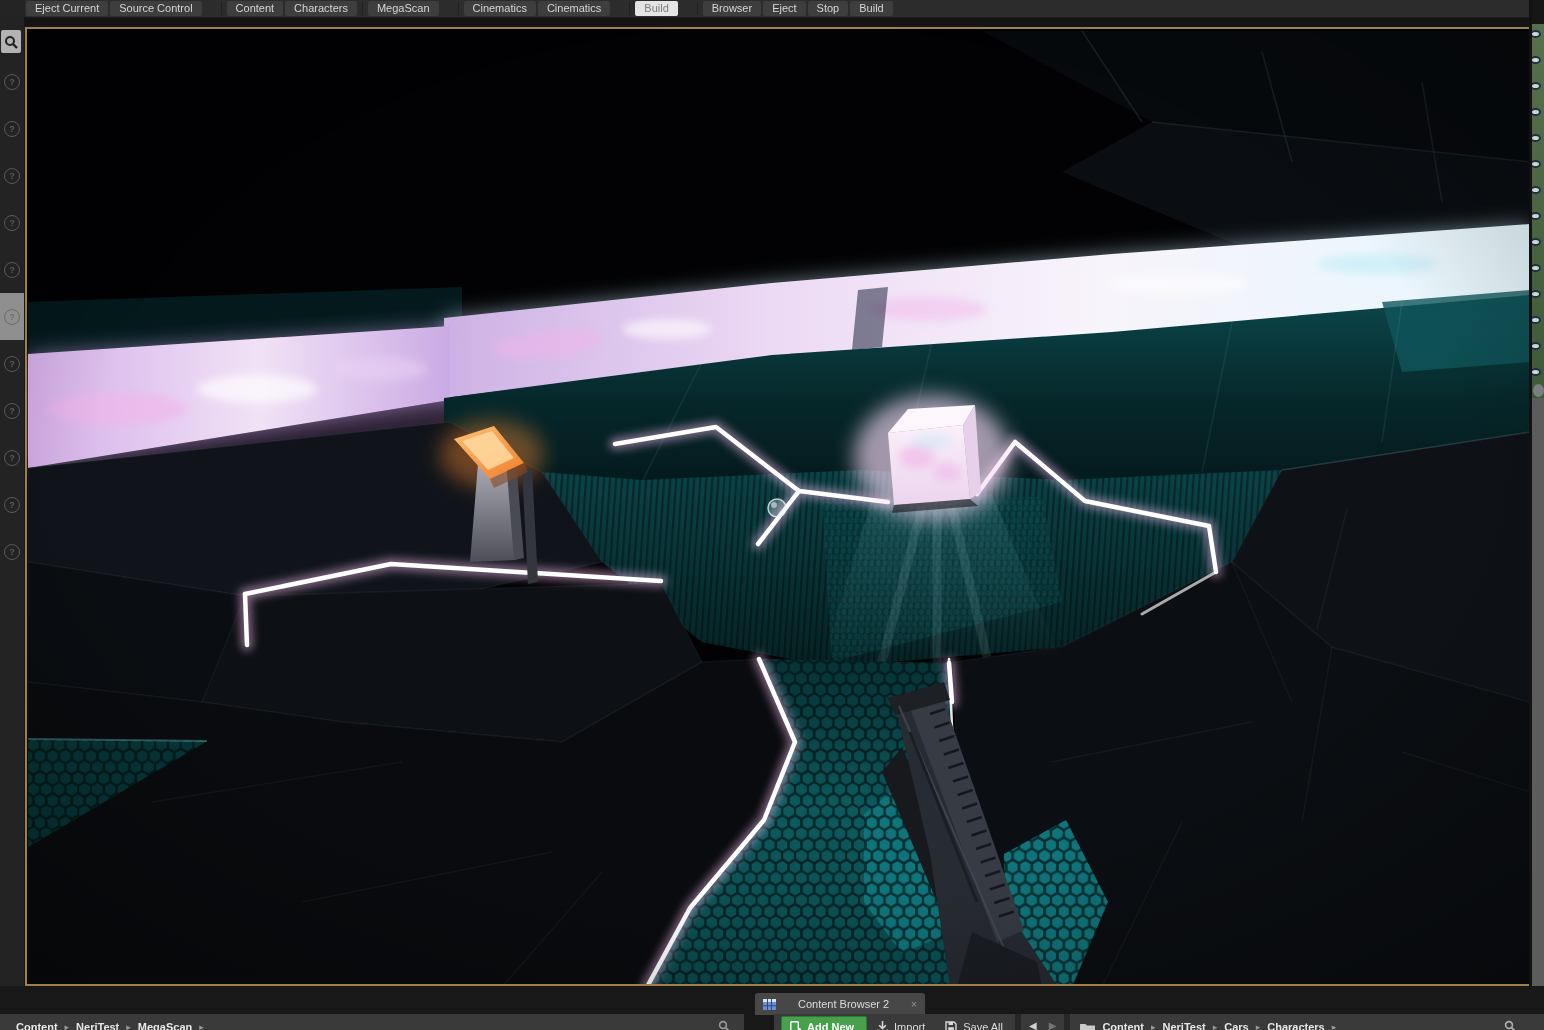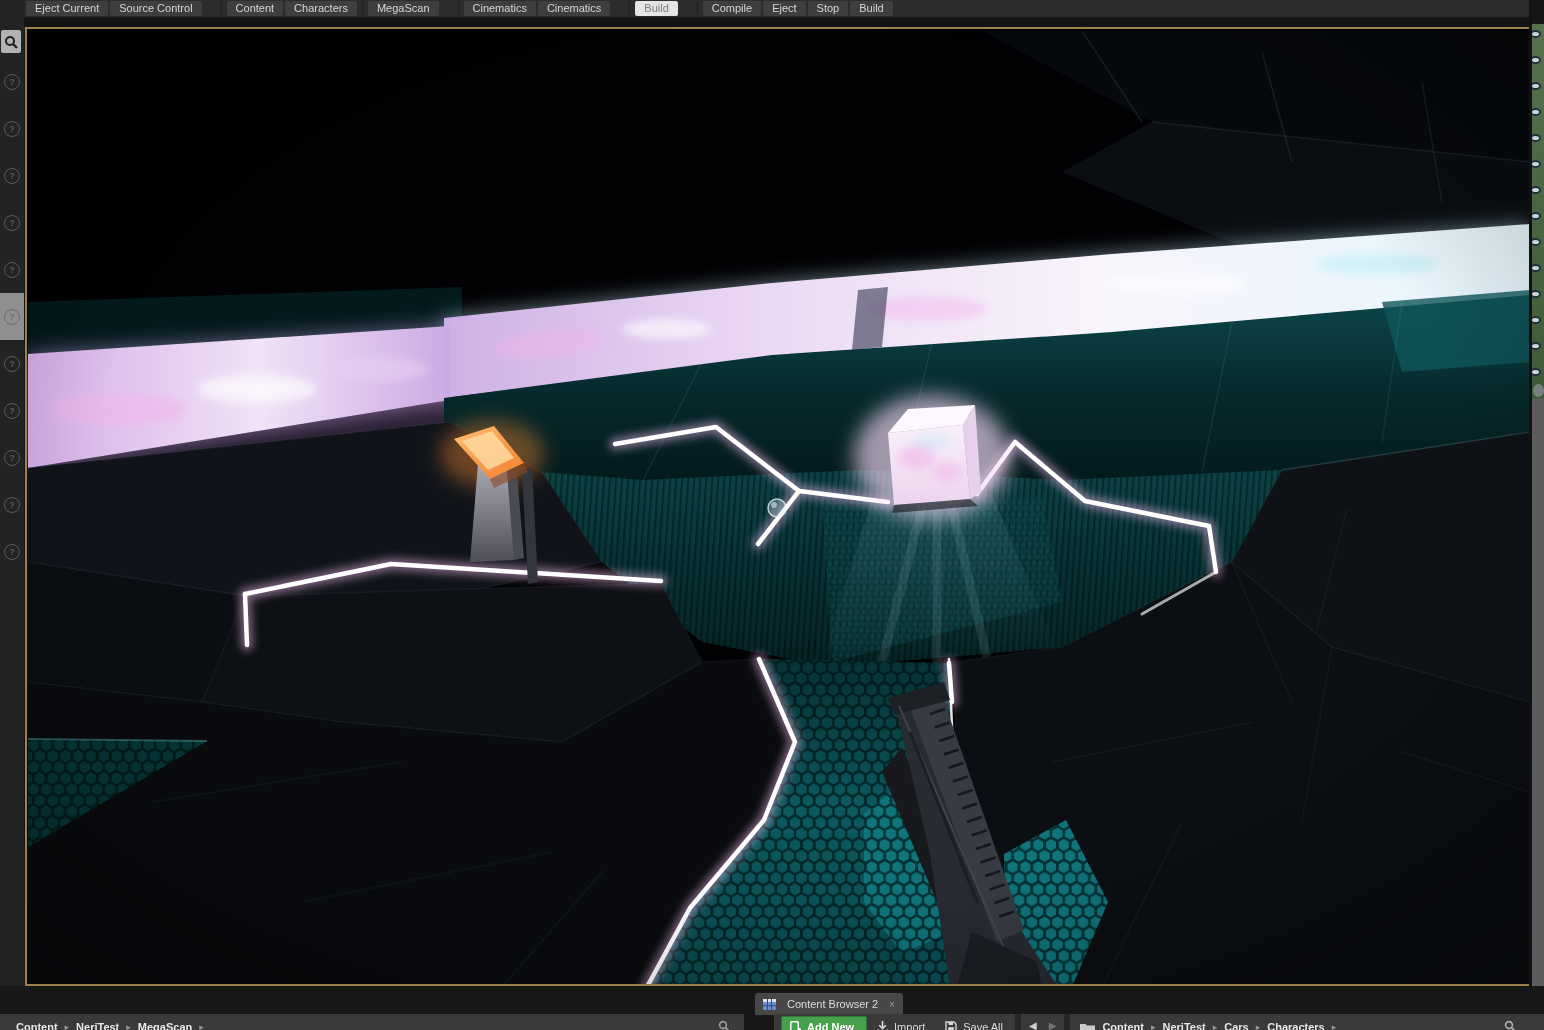--- a/index.html
+++ b/index.html
@@ -34,21 +34,21 @@
   .rs-green{position:absolute;left:0;top:24px;width:12px;height:374px;overflow:hidden;
             background:linear-gradient(#57714d,#3e5937);display:flex;flex-direction:column;align-items:flex-start;
             padding-top:6px;box-sizing:border-box;}
   .eye{width:11px;height:8px;margin:0 0 18px -2px;background:#cdd5da;border:2px solid #203040;
        border-radius:50%;box-sizing:border-box;flex:none;}
   .rs-ball{position:absolute;left:1px;top:384px;width:11px;height:13px;background:#7a7f84;border-radius:50%;}
   .rs-seam{position:absolute;left:-3px;top:0;width:3px;height:1030px;background:#121212;}
   
   .bottom-bg{position:absolute;left:0;top:986px;width:1544px;height:44px;background:#181818;}
   .cb-tab{position:absolute;left:755px;top:993px;height:22px;background:#474747;border-radius:3px 3px 0 0;
-          display:flex;align-items:center;padding:0 8px;font-size:11px;color:#dcdcdc;gap:11px;}
+          display:flex;align-items:center;padding:0 8px;font-size:11px;color:#dcdcdc;gap:22px;}
   .cb-tab .close{color:#969696;font-size:10px;}
   .bottom-row{position:absolute;top:1014px;height:16px;overflow:hidden;background:#3a3a3a;
               display:flex;align-items:flex-start;font-size:11px;color:#e8e8e8;}
   .row-left{left:0;width:744px;}
   .row-right{left:750px;width:786px;margin-left:24px;}
   .crumb{display:flex;align-items:flex-start;padding-top:7px;gap:7px;font-weight:bold;white-space:nowrap;}
   .crumb .sep{color:#9a9a9a;font-size:9px;padding-top:1px;font-weight:normal;}
   .addnew{margin:2px 0 0 7px;height:22px;background:#46a04c;border:1px solid #2e7a35;border-radius:2px;
           display:flex;align-items:flex-start;padding:4px 12px 0 8px;gap:6px;color:#fff;font-weight:bold;}
   .flatbtn{display:flex;align-items:flex-start;padding:7px 10px 0 10px;gap:6px;color:#dcdcdc;}
@@ -76,21 +76,21 @@
     <div class="tbtn">MegaScan</div>
     <div class="tgap"></div>
       <div class="tsep"></div>
     <div class="tbtn">Cinematics</div>
     <div class="tbtn">Cinematics</div>
     <div class="tgap"></div>
       <div class="tsep"></div>
     <div class="tbtn disabled">Build</div>
     <div class="tgap"></div>
       <div class="tsep"></div>
-    <div class="tbtn">Compile</div>
+    <div class="tbtn">Browser</div>
     <div class="tbtn">Eject</div>
     <div class="tbtn">Stop</div>
     <div class="tbtn">Build</div>
   </div>
 
   <div class="left-strip">
     <div class="search-box">
       <svg width="14" height="14" viewBox="0 0 14 14">
         <circle cx="6" cy="6" r="4" fill="none" stroke="#222" stroke-width="2"></circle>
         <line x1="9" y1="9" x2="13" y2="13" stroke="#222" stroke-width="2.4"></line>

